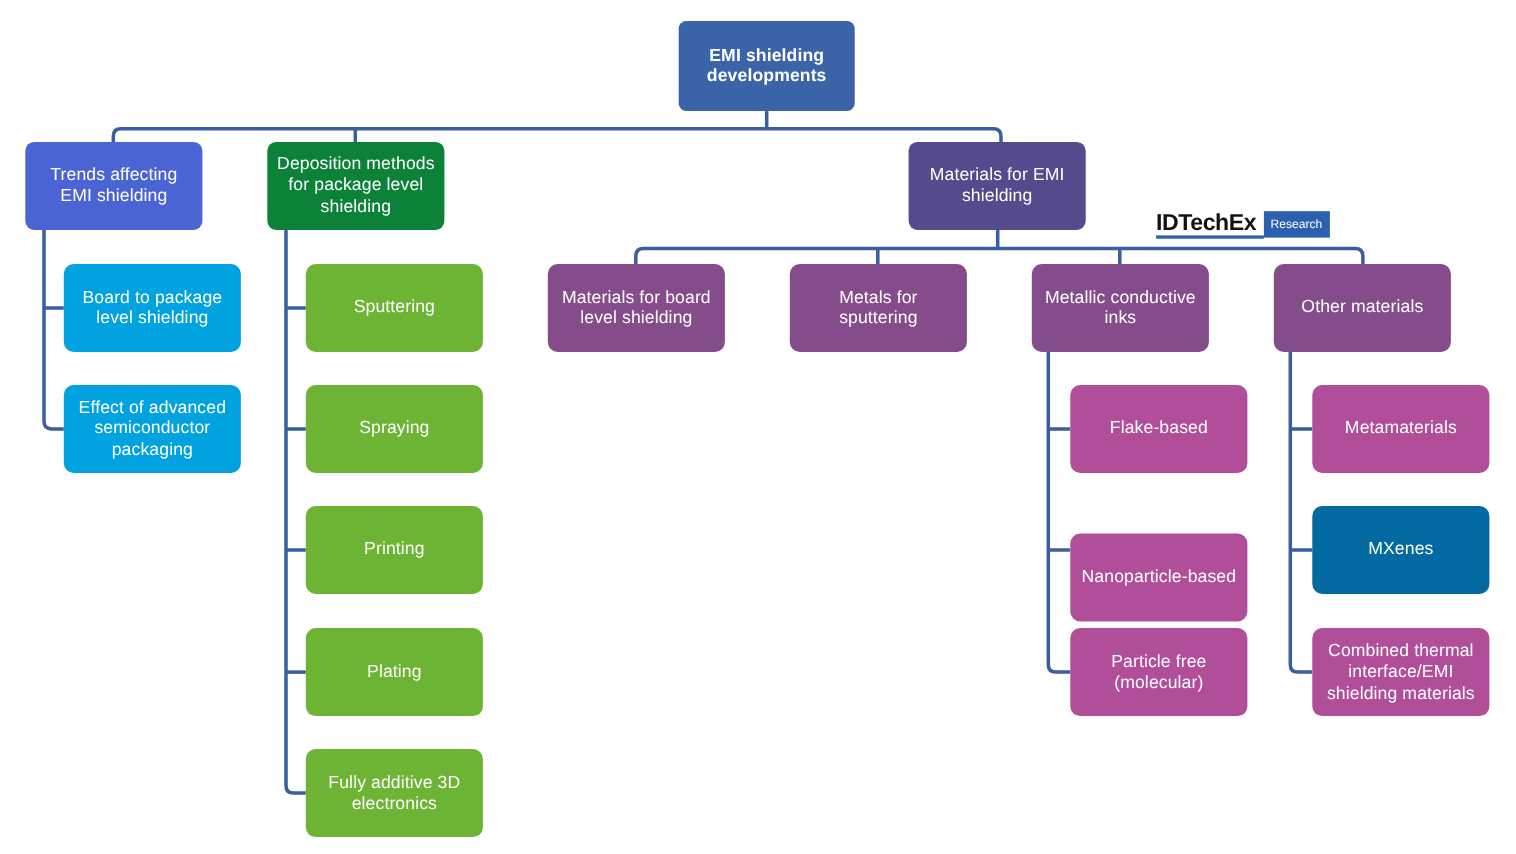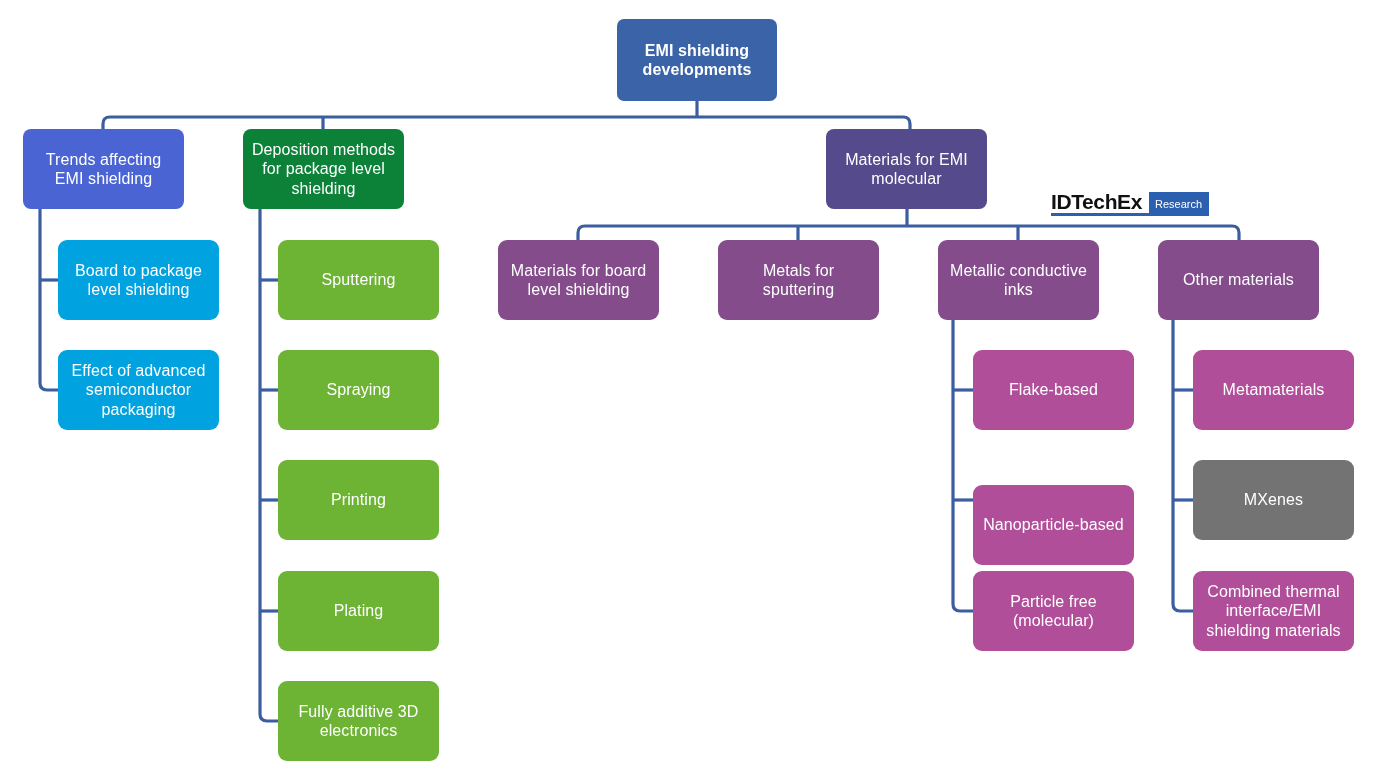--- a/index.html
+++ b/index.html
@@ -48,21 +48,21 @@
     font-size: 16px;
     border-radius: 7px;
   }
   .node.l1 { font-size: 16px; border-radius: 8px; }
   .node.l2 { font-size: 16px; }
 
   
   #logo {
     position: absolute;
     display: flex;
-    align-items: flex-end;
+    align-items: center;
     height: 24px;
   }
   #logo .idtechex {
     font-size: 21px;
     font-weight: bold;
     color: #111111;
     letter-spacing: -0.4px;
     line-height: 22px;
     padding-right: 7px;
     border-bottom: 3px solid #2b5fb0;
@@ -127,39 +127,39 @@
   <div class="node l2" style="left:278px; top:240px; width:161px; height:80px; background:#6db334;">Sputtering</div>
 
   <div class="node l2" style="left:278px; top:350px; width:161px; height:80px; background:#6db334;">Spraying</div>
 
   <div class="node l2" style="left:278px; top:460px; width:161px; height:80px; background:#6db334;">Printing</div>
 
   <div class="node l2" style="left:278px; top:571px; width:161px; height:80px; background:#6db334;">Plating</div>
 
   <div class="node l2" style="left:278px; top:681px; width:161px; height:80px; background:#6db334;">Fully additive 3D electronics</div>
 
-  <div class="node l1" style="left:826px; top:129px; width:161px; height:80px; background:#544a8c;">Materials for EMI molecular</div>
+  <div class="node l1" style="left:826px; top:129px; width:161px; height:80px; background:#544a8c;">Materials for EMI shielding</div>
 
   <div class="node l2" style="left:498px; top:240px; width:161px; height:80px; background:#854c8c;">Materials for board level shielding</div>
 
   <div class="node l2" style="left:718px; top:240px; width:161px; height:80px; background:#854c8c;">Metals for sputtering</div>
 
   <div class="node l2" style="left:938px; top:240px; width:161px; height:80px; background:#854c8c;">Metallic conductive inks</div>
 
   <div class="node l2" style="left:973px; top:350px; width:161px; height:80px; background:#b14e99;">Flake-based</div>
 
   <div class="node l2" style="left:1158px; top:240px; width:161px; height:80px; background:#854c8c;">Other materials</div>
 
   <div class="node l2" style="left:973px; top:460px; width:161px; height:80px; background:#b14e99;margin-top:25px;">Nanoparticle-based</div>
 
   <div class="node l2" style="left:973px; top:571px; width:161px; height:80px; background:#b14e99;">Particle free (molecular)</div>
 
   <div class="node l2" style="left:1193px; top:350px; width:161px; height:80px; background:#b14e99;">Metamaterials</div>
 
-  <div class="node l2" style="left:1193px; top:460px; width:161px; height:80px; background:#737373;">MXenes</div>
+  <div class="node l2" style="left:1193px; top:460px; width:161px; height:80px; background:#0369a1;">MXenes</div>
 
   <div class="node l2" style="left:1193px; top:571px; width:161px; height:80px; background:#b14e99;">Combined thermal interface/EMI shielding materials</div>
 
   <div id="logo" style="left:1051px; top:192px;">
     <span class="idtechex">IDTechEx</span>
     <span class="research">Research</span>
   </div>
 
 </div>
 

